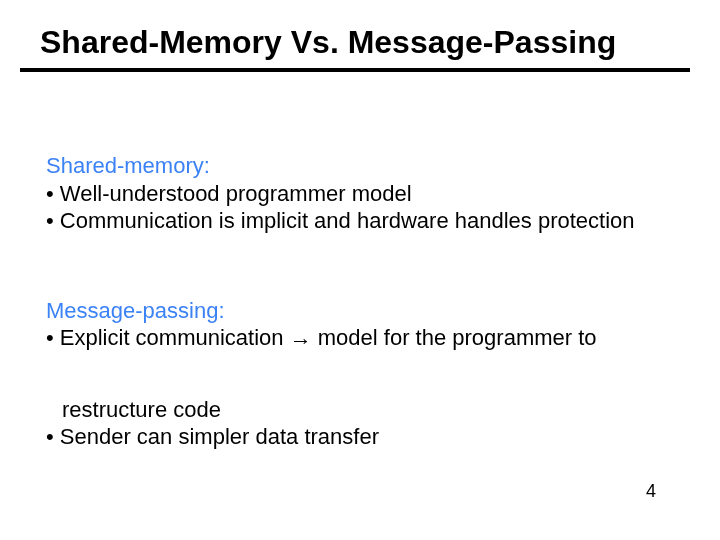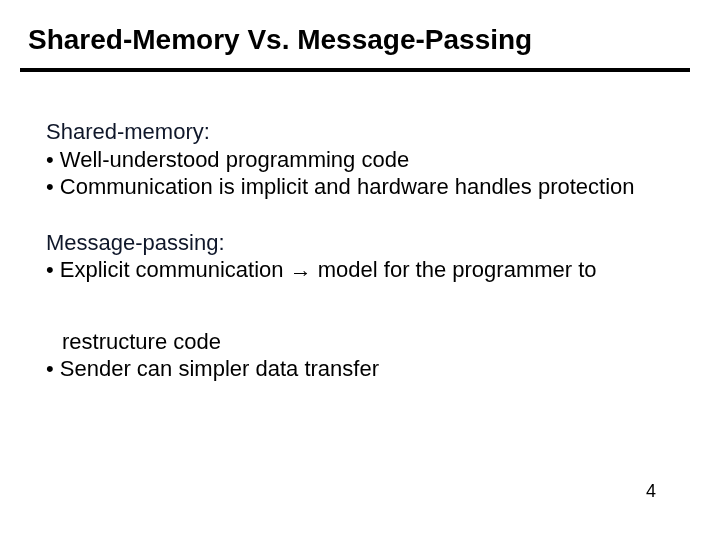--- a/index.html
+++ b/index.html
@@ -13,44 +13,45 @@
     position: relative;
   }
   .slide {
     width: 720px;
     height: 540px;
     position: relative;
     box-sizing: border-box;
   }
   .title {
     position: absolute;
-    left: 28px;
+    left: 40px;
     top: 24px;
-    font-size: 28px;
+    font-size: 32px;
     font-weight: bold;
     color: #000;
   }
   .title-rule {
     position: absolute;
     left: 20px;
     top: 68px;
     width: 670px;
     height: 0;
     border-top: 4px solid #000;
   }
   .content {
     position: absolute;
     left: 46px;
     top: 118px;
     width: 630px;
     font-size: 22px;
     line-height: 1.25;
   }
   .section-heading {
-    color: #0f172a;
+    color: #3b82f6;
+    margin-top: 34px;
   }
   .bullet-line {
     color: #000;
   }
   .indent-cont {
     padding-left: 16px;
     margin-top: 44px;
   }
   .block-gap {
     height: 28px;
@@ -67,21 +68,21 @@
 <body>
 
 <div class="slide">
 
   <div class="title">Shared-Memory Vs. Message-Passing</div>
   <div class="title-rule"></div>
 
   <div class="content">
 
     <div class="section-heading">Shared-memory:</div>
-    <div class="bullet-line">• Well-understood programming code</div>
+    <div class="bullet-line">• Well-understood programmer model</div>
     <div class="bullet-line">• Communication is implicit and hardware handles protection</div>
 
     <div class="block-gap"></div>
 
     <div class="section-heading">Message-passing:</div>
     <div class="bullet-line">• Explicit communication → model for the programmer to</div>
     <div class="bullet-line indent-cont">restructure code</div>
     <div class="bullet-line">• Sender can simpler data transfer</div>
 
   </div>

